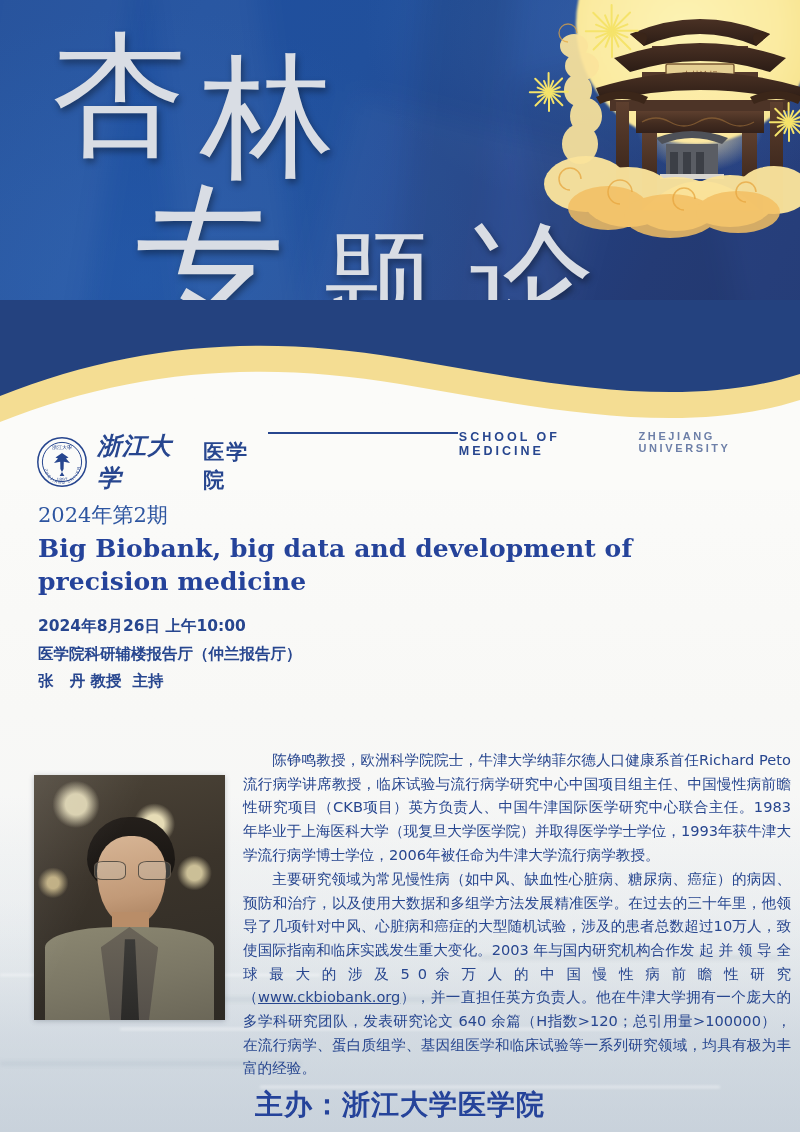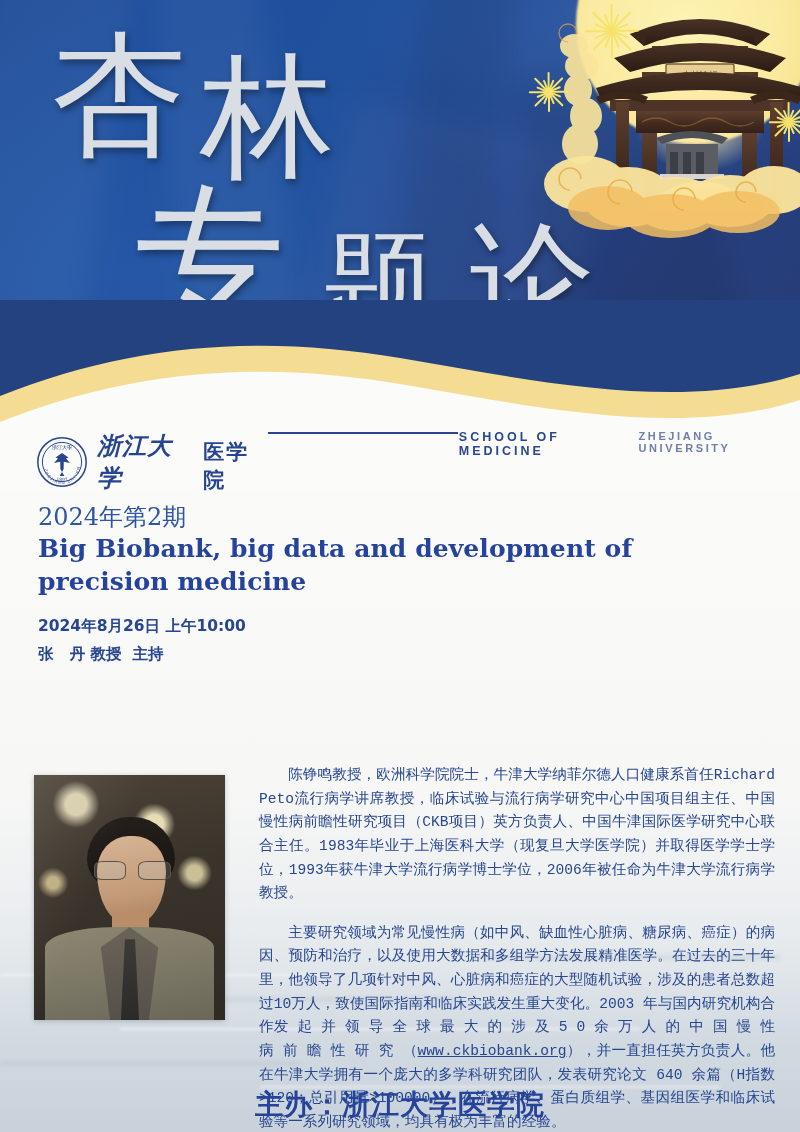--- a/index.html
+++ b/index.html
@@ -109,21 +109,21 @@
     font-size:21px; font-weight:700; color:#27468f; letter-spacing:2px;
   }
   .logo-rule { width:205px; height:1.6px; background:#27468f; margin:2px 0 1px; }
   .logo-en1 { font-size:12.5px; font-weight:700; letter-spacing:3.0px; color:#27468f; font-family:"Liberation Sans",sans-serif; }
   .logo-en2 { font-size:11px;   font-weight:700; letter-spacing:2.6px; color:#6d7fa8; font-family:"Liberation Sans",sans-serif; }
 
   
   .issue {
     position:absolute; left:38px; top:501px;
     font-family:"DejaVu Serif","Liberation Serif",serif;
-    font-size:24px; color:#2d55a0;
+    font-size:21px; color:#2d55a0;
   }
   .title-en {
     position:absolute; left:38px; top:533px; width:640px;
     font-family:"DejaVu Serif","Liberation Serif",serif;
     font-size:25px; font-weight:700; color:#25439a;
     line-height:1.30; letter-spacing:.1px;
   }
   .meta {
     position:absolute; left:38px; top:613px; width:460px;
     color:#27468f; font-size:15.5px; line-height:1.78;
@@ -164,21 +164,21 @@
     background:linear-gradient(180deg,#3c3b38,#2b2a28); clip-path:polygon(22% 0,78% 0,100% 100%,0 100%); }
   .p-gloss { position:absolute; inset:0; background:linear-gradient(115deg,rgba(255,255,255,.10) 0%,rgba(255,255,255,0) 38%); }
 
   
   .bio {
     position:absolute; left:243px; top:748px; width:548px;
     color:#27468f; font-size:14.6px; line-height:1.62;
     font-family:"DejaVu Sans","Liberation Sans",sans-serif;
     text-align:justify; text-justify:inter-character;
   }
-  .bio p { text-indent:2em; margin:16px;font-family:Liberation Mono, monospace; }
+  .bio p { text-indent:2em; margin:0; }
   .bio p + p { margin-top:1px; }
   .bio .u { text-decoration:underline; }
 
   
   .footer {
     position:absolute; left:0; top:1086px; width:800px; text-align:center;
     font-family:"DejaVu Serif","Liberation Serif",serif;
     font-size:28px; font-weight:700; color:#25439a; letter-spacing:1px;
   }
 </style>
@@ -392,20 +392,21 @@
       <div class="logo-en1">SCHOOL OF MEDICINE</div>
       <div class="logo-en2">ZHEJIANG UNIVERSITY</div>
     </div>
   </div>
 
   <div class="issue">2024年第2期</div>
   <div class="title-en">Big Biobank, big data and development of precision medicine</div>
 
   <div class="meta">
     <div>2024年8月26日 上午10:00</div>
+    <div>医学院科研辅楼报告厅（仲兰报告厅）</div>
     <div>张   丹 教授  主持</div>
   </div>
 
   <div class="portrait">
     <div class="p-bg"></div>
     <div class="p-hair"></div>
     <div class="p-face"></div>
     <div class="p-glass">
         <span class="l"></span>
         <span class="r"></span>

